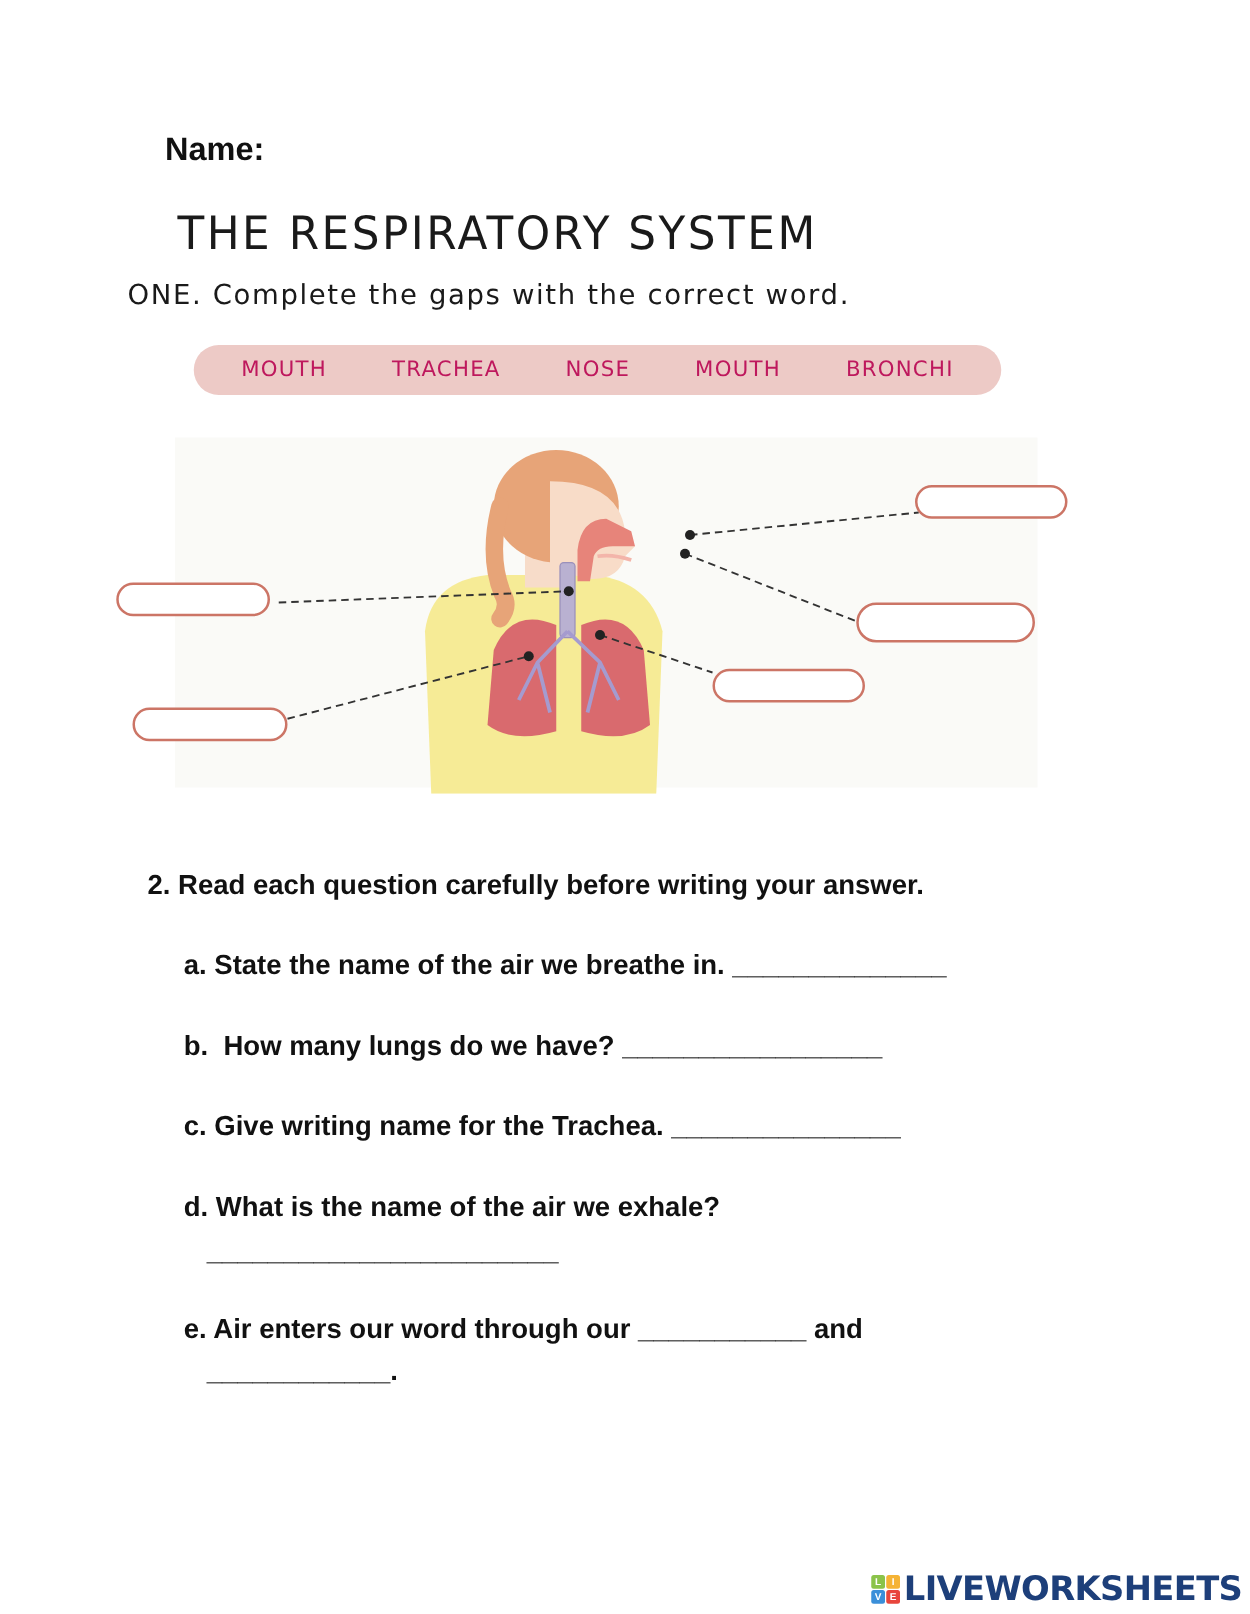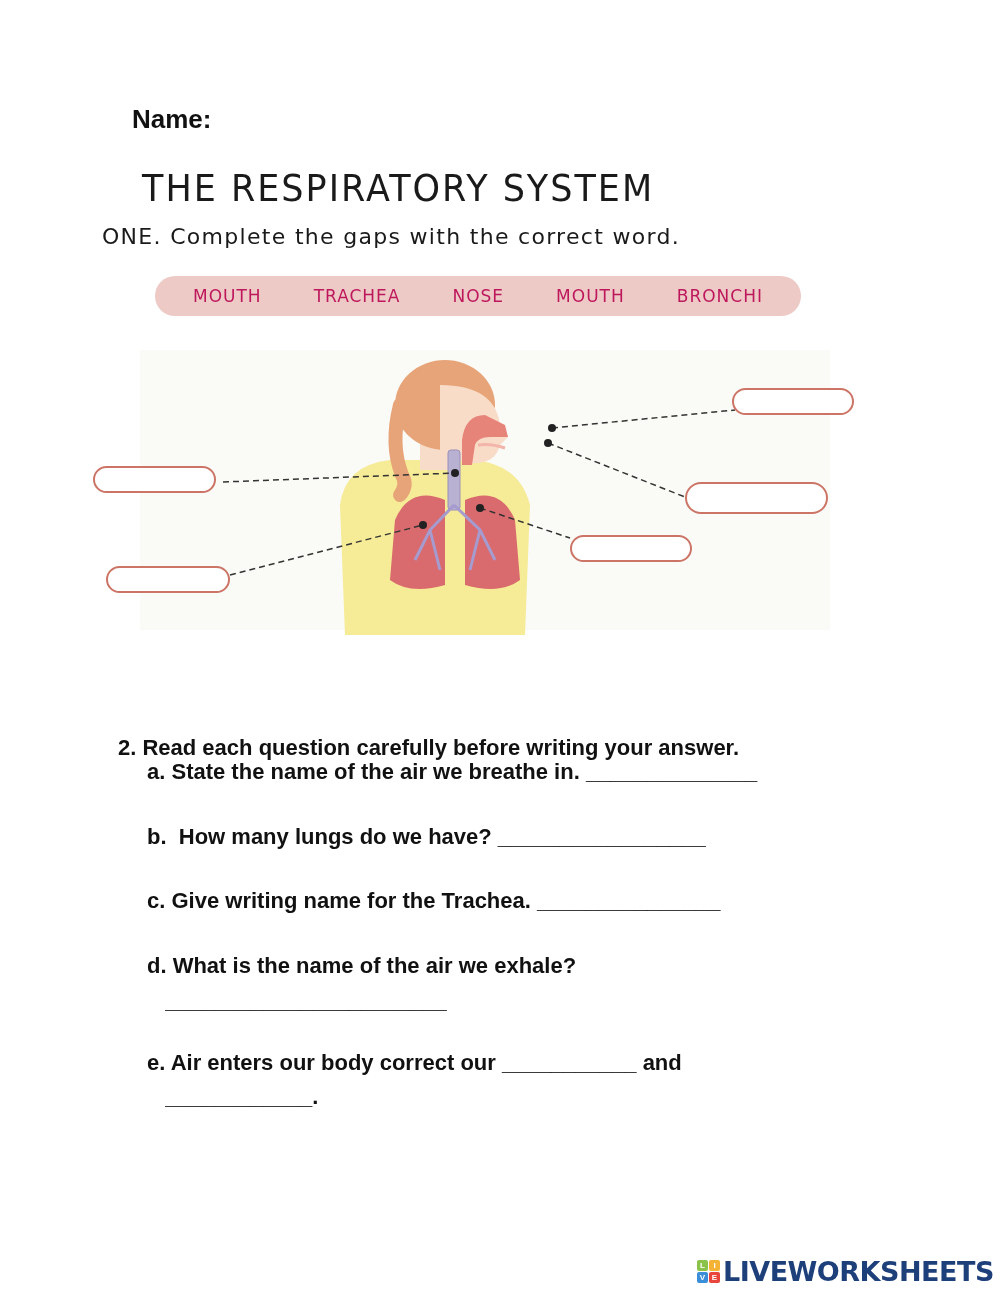--- a/index.html
+++ b/index.html
@@ -5,21 +5,21 @@
   html, body { margin: 0; padding: 0; }
   body { width: 1000px; height: 1291px; background: #ffffff; position: relative; overflow: hidden; font-family: "Liberation Sans", sans-serif; color: #111; }
   .abs { position: absolute; }
   .name-label { left: 132px; top: 104px; font-weight: bold; font-size: 26px; }
   .title { left: 142px; top: 168px; font-family: "DejaVu Sans", sans-serif; font-size: 35px; letter-spacing: 2px; font-weight: normal; color: #1a1a1a; transform: scaleY(1.05); }
   .instr { left: 102px; top: 224px; font-family: "DejaVu Sans", sans-serif; font-size: 22px; letter-spacing: 1.3px; color: #1a1a1a; text-align: center; }
   .wordbank { left: 155px; top: 276px; width: 646px; height: 40px; background: #edcac6; border-radius: 22px; display: flex; align-items: center; justify-content: space-around; padding: 0 12px; box-sizing: border-box; }
   .wordbank span { font-family: "DejaVu Sans", sans-serif; font-size: 17px; letter-spacing: 1px; color: #be185d; }
   .diagram { left: 90px; top: 345px; width: 780px; height: 290px; }
   .answer-box { position: absolute; border: 2px solid #cc7566; border-radius: 18px; background: #fff; box-sizing: border-box; }
-  .q-heading { left: 118px; top: 695px; font-size: 22px; font-weight: bold; margin-top: 40px; }
+  .q-heading { left: 118px; top: 695px; font-size: 22px; font-weight: bold; }
   .q { left: 147px; font-size: 22px; font-weight: bold; white-space: pre; }
   .logo { left: 697px; top: 1256px; display: flex; align-items: center; }
   .logo-grid { display: grid; grid-template-columns: 11px 11px; grid-template-rows: 11px 11px; gap: 1px; margin-right: 3px; }
   .logo-grid div { font-size: 8px; color: #fff; font-weight: bold; display: flex; align-items: center; justify-content: center; border-radius: 2px; }
   .logo-text { font-family: "DejaVu Sans", sans-serif; font-weight: bold; font-size: 27px; color: #1d3f7a; letter-spacing: -0.5px; }
 </style>
 </head>
 <body>
 
 <div class="abs name-label">Name:</div>
@@ -79,21 +79,21 @@
   <div class="answer-box" style="left:16px; top:221px; width:124px; height:27px;"></div>
 </div>
 
 <div class="abs q-heading">2. Read each question carefully before writing your answer.</div>
 
 <div class="abs q" style="top:759px;">a. State the name of the air we breathe in. ______________</div>
 <div class="abs q" style="top:824px;">b.  How many lungs do we have? _________________</div>
 <div class="abs q" style="top:888px;">c. Give writing name for the Trachea. _______________</div>
 <div class="abs q" style="top:953px;">d. What is the name of the air we exhale?</div>
 <div class="abs q" style="top:988px;">   _______________________</div>
-<div class="abs q" style="top:1050px;">e. Air enters our body correct our ___________ and</div>
+<div class="abs q" style="top:1050px;">e. Air enters our word through our ___________ and</div>
 <div class="abs q" style="top:1084px;">   ____________.</div>
 
 <div class="abs logo">
   <div class="logo-grid">
     <div style="background:#8bc34a;">L</div>
     <div style="background:#f5b335;">I</div>
     <div style="background:#3b8fd9;">V</div>
     <div style="background:#e8453c;">E</div>
   </div>
   <span class="logo-text">LIVEWORKSHEETS</span>

